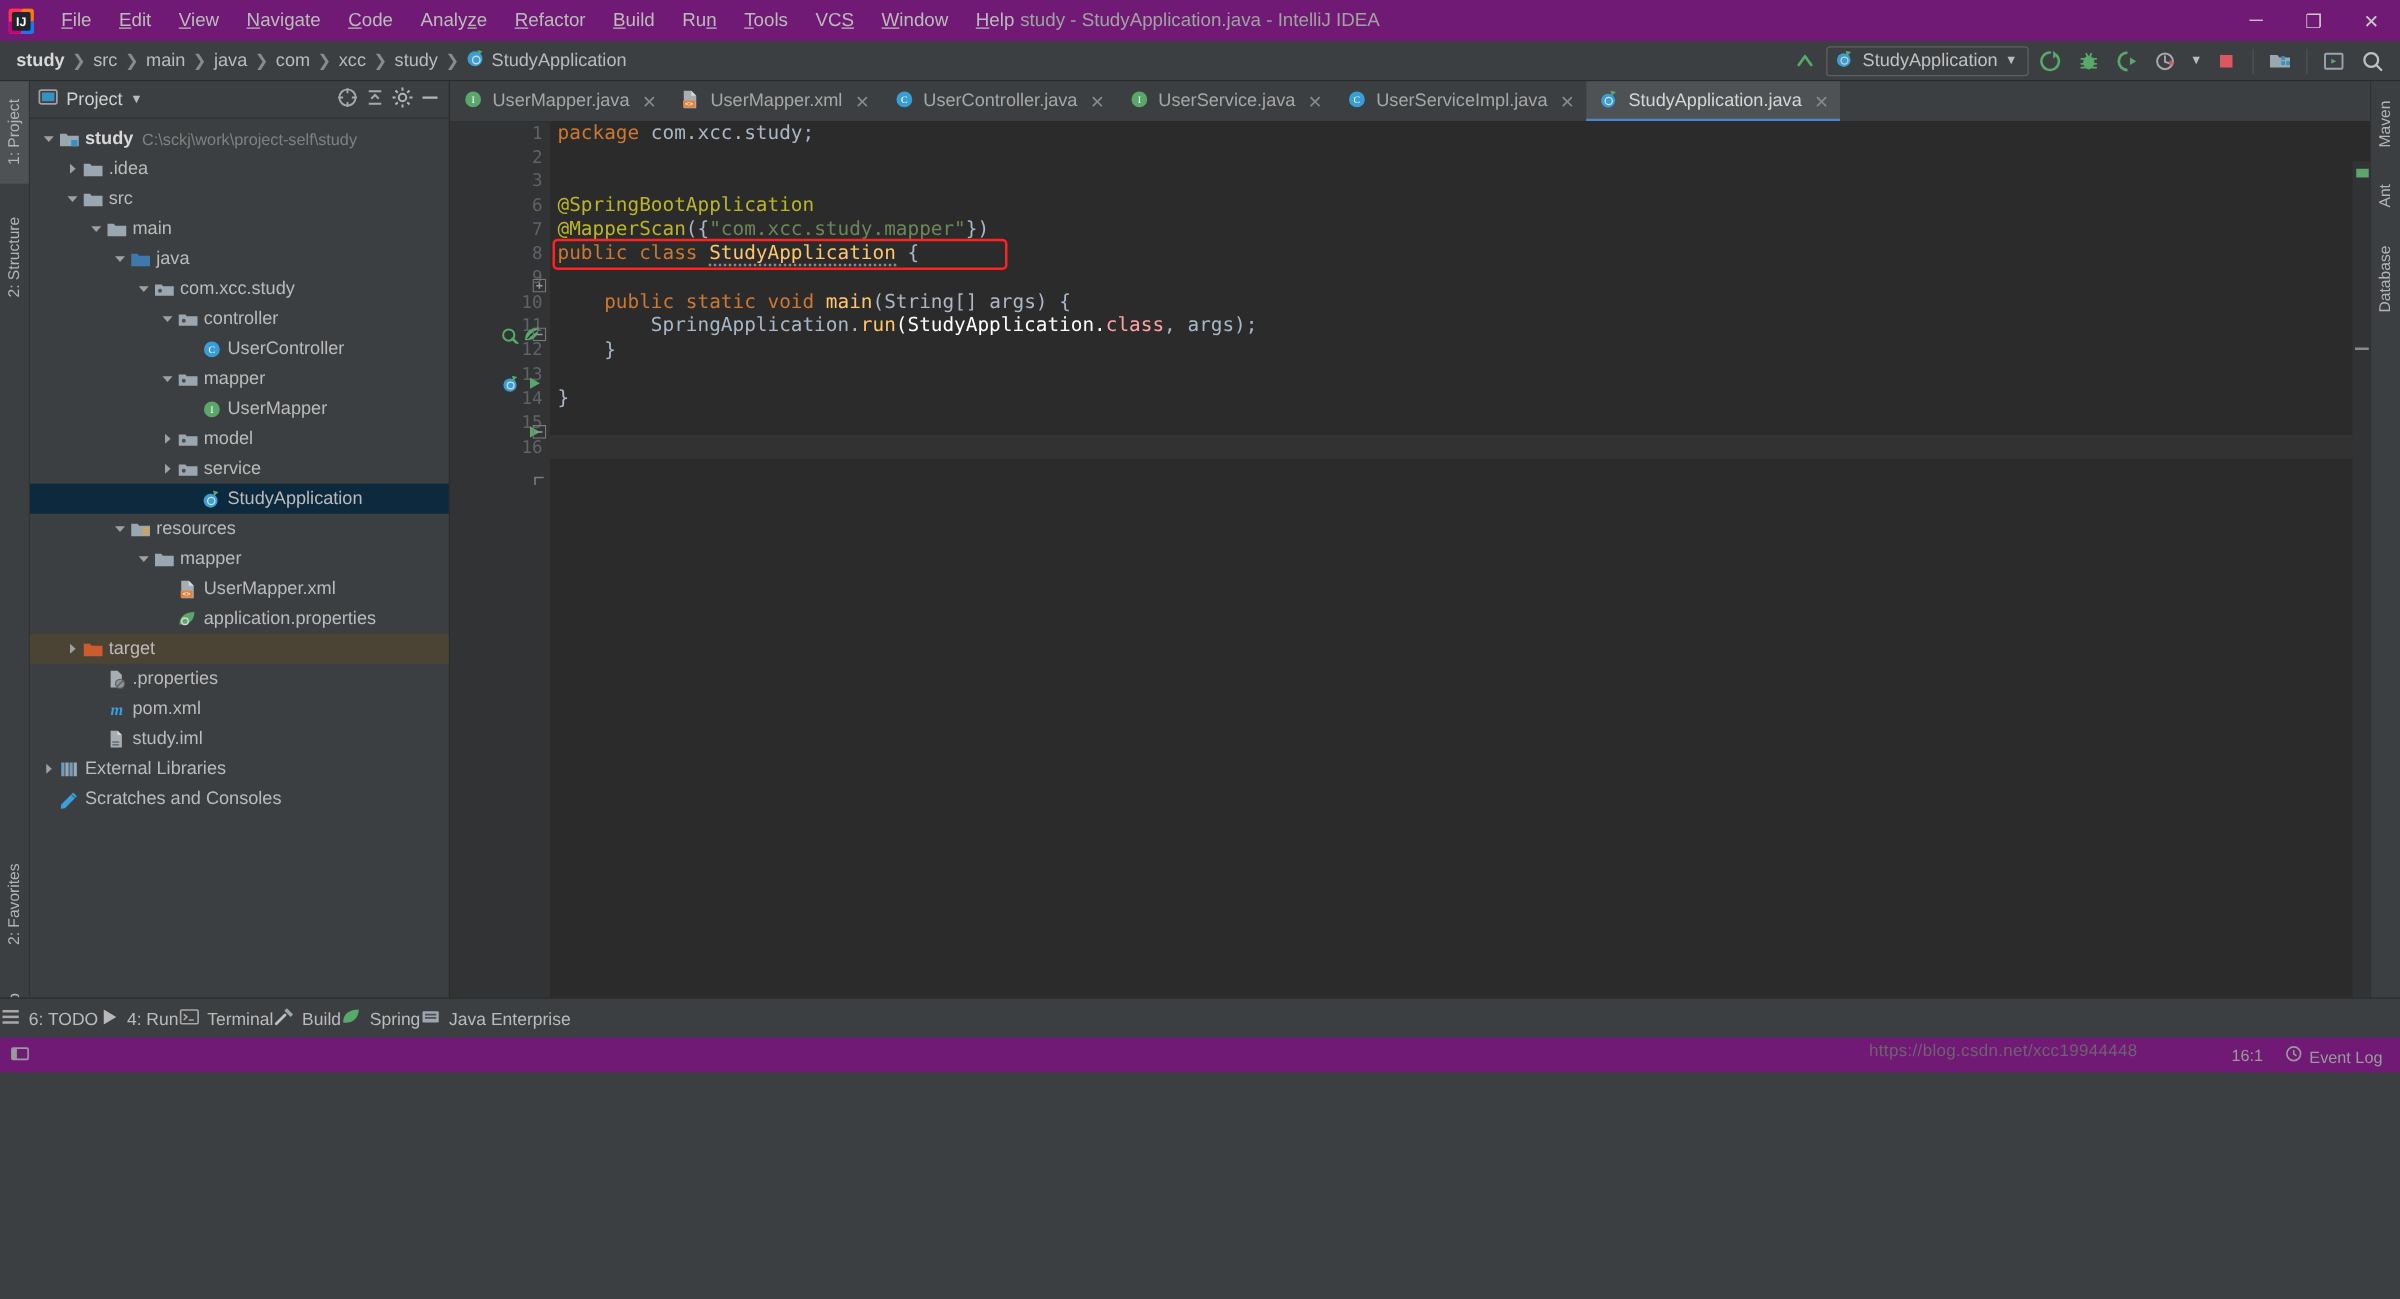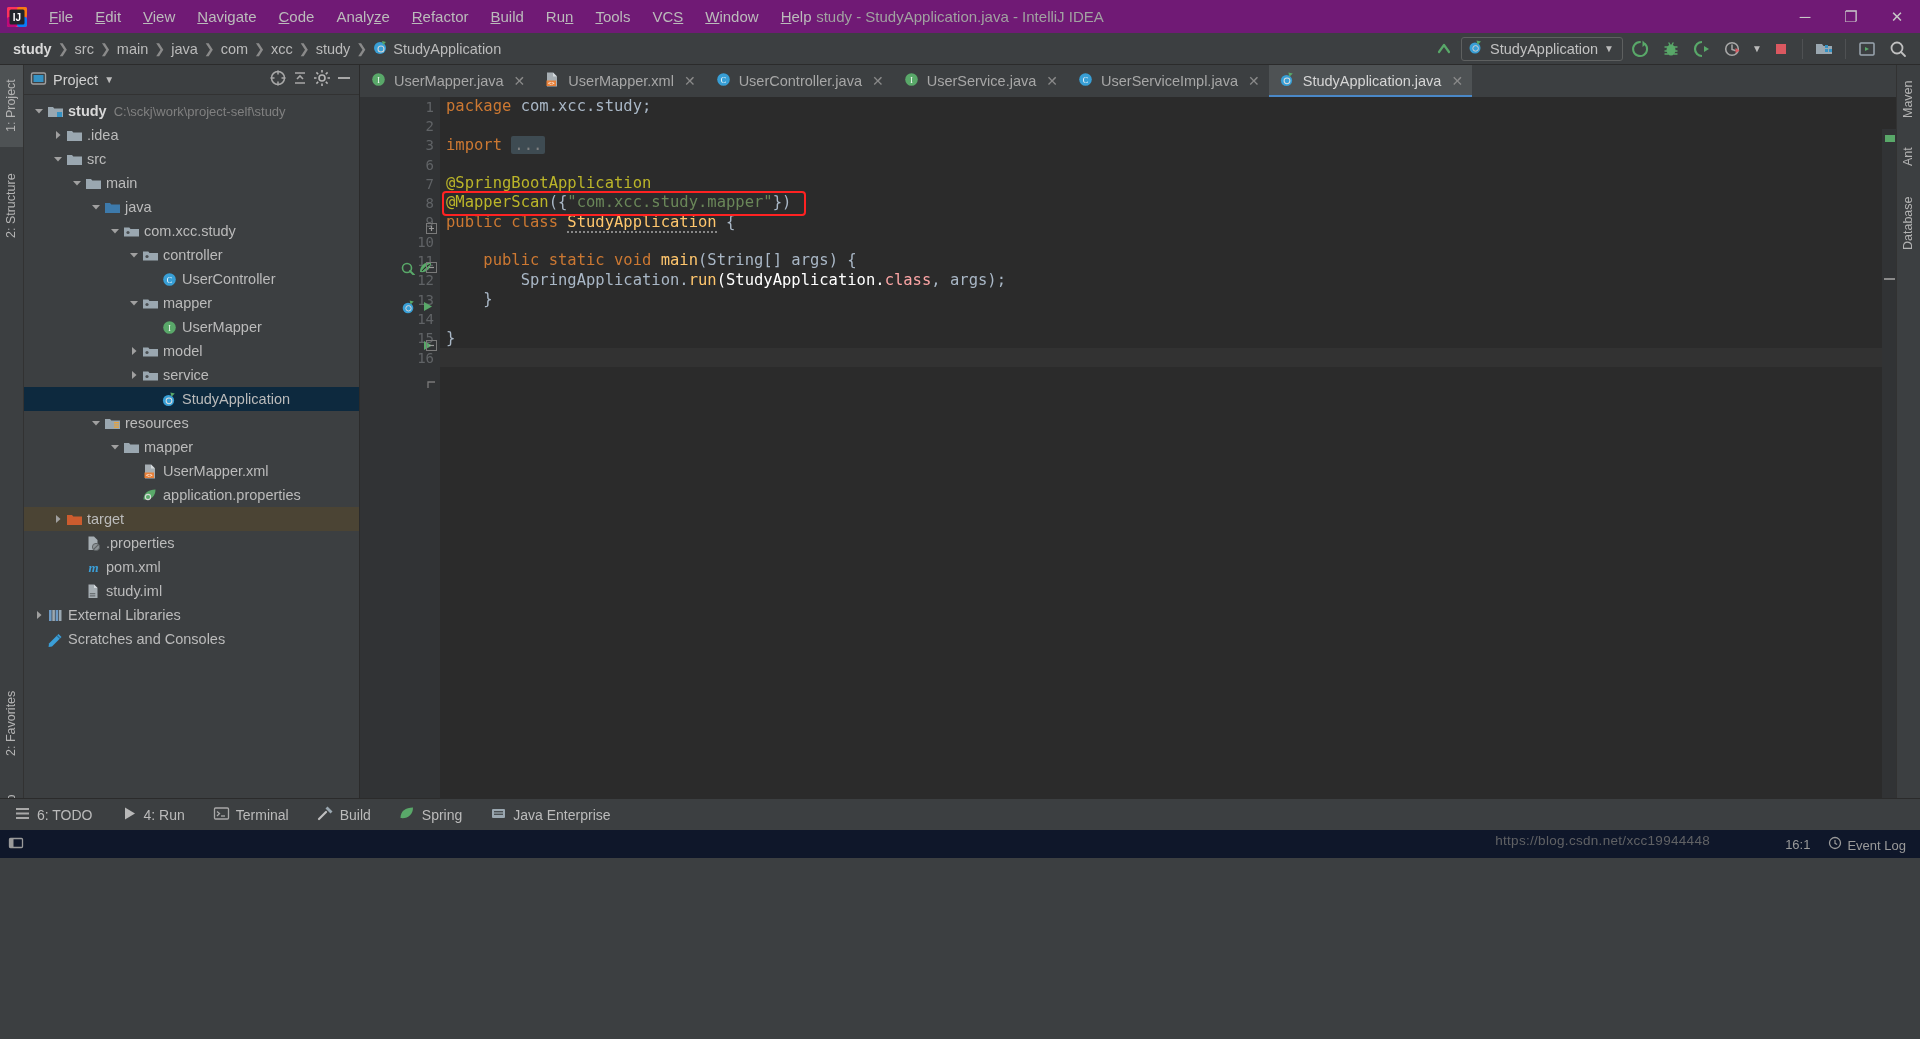--- a/index.html
+++ b/index.html
@@ -78,22 +78,22 @@
   .gicon { position:absolute; display:flex; align-items:center; }
   #code { flex:1; position:relative; background:#2b2b2b; padding-left:6px;
      font-family:"DejaVu Sans Mono", monospace; font-size:15.5px; }
   .cline { height:19.3px; line-height:19.3px; white-space:pre; }
   #caretline { position:absolute; left:0; right:0; height:19.3px; background:#323232; }
   #markup { position:absolute; right:0; top:32px; bottom:0; width:14px; background:#313335; }
 
   
   #bottombar { position:absolute; left:0; top:798px; width:1920px; height:32px; background:#3c3f41;
      display:flex; align-items:center; border-top:1px solid #2b2b2b; }
-  .bbtn { display:flex; align-items:center; gap:6px; padding:4px 14px; font-size:14px; color:#bbbbbb; }
-  #status { position:absolute; left:0; top:830px; width:1920px; height:28px; background:#0f172a;
+  .bbtn { display:flex; align-items:center; gap:6px; padding:4px 0; font-size:14px; color:#bbbbbb; }
+  #status { position:absolute; left:0; top:830px; width:1920px; height:28px; background:#701a75;
      display:flex; align-items:center; font-size:13px; color:#9a9a9a; }
   #statusright { margin-left:auto; display:flex; align-items:center; gap:18px; padding-right:14px; }
   #watermark { position:absolute; right:210px; top:833px; font-size:13.5px; color:#6f6f6f;
      letter-spacing:.3px; opacity:.85; }
 
   
   #redbox { position:absolute; border:2.5px solid #ff2222; border-radius:4px; pointer-events:none; }
 </style>
 </head>
 <body>
@@ -738,21 +738,20 @@
               <path d="M2 9V3h7" stroke="#7a7a7a" stroke-width="1.3" fill="none"></path>
             </svg>
         </div>
       </div>
     </div>
     <div id="code">
       <div id="caretline" style="top: 250.9px;"></div>
         <div id="code-lines">
           <div class="cline"><span style="color:#cc7832;">package</span><span style="color:#a9b7c6;">&nbsp;com.xcc.study;</span></div>
           <div class="cline">&nbsp;</div>
-          <div class="cline"><span style="color:#cc7832;">import</span><span style="color:#a9b7c6;">&nbsp;</span><span style="background:#3e4b52;color:#808080;padding:0 3px;border-radius:2px;">...</span></div>
           <div class="cline">&nbsp;</div>
           <div class="cline"><span style="color:#bbb529;">@SpringBootApplication</span></div>
           <div class="cline" style="position: relative;"><span style="color:#bbb529;">@MapperScan</span><span style="color:#a9b7c6;">({</span><span style="color:#6a8759;">"com.xcc.study.mapper"</span><span style="color:#a9b7c6;">})</span><div style="position: absolute; left: 122px; top: 0px; width: 212px; height: 19.3px; background: rgb(32, 64, 32); z-index: -1;"></div></div>
           <div class="cline"><span style="color:#cc7832;">public&nbsp;class</span><span style="color:#a9b7c6;">&nbsp;</span><span style="color:#ffc66d;border-bottom:2px dotted #888;">StudyApplication</span><span style="color:#a9b7c6;">&nbsp;{</span></div>
           <div class="cline">&nbsp;</div>
           <div class="cline"><span style="color:#a9b7c6;">&nbsp;&nbsp;&nbsp;&nbsp;</span><span style="color:#cc7832;">public&nbsp;static&nbsp;void</span><span style="color:#a9b7c6;">&nbsp;</span><span style="color:#ffc66d;">main</span><span style="color:#a9b7c6;">(</span><span style="color:#a9b7c6;">String</span><span style="color:#a9b7c6;">[]&nbsp;</span><span style="color:#a9b7c6;">args</span><span style="color:#a9b7c6;">)&nbsp;{</span></div>
           <div class="cline"><span style="color:#a9b7c6;">&nbsp;&nbsp;&nbsp;&nbsp;&nbsp;&nbsp;&nbsp;&nbsp;SpringApplication.</span><span style="color:#ffc66d;">run</span><span style="color:#ffffff;">(StudyApplication.</span><span style="color:#fca5a5;">class</span><span style="color:#a9b7c6;">,&nbsp;</span><span style="color:#a9b7c6;">args</span><span style="color:#a9b7c6;">);</span></div>
           <div class="cline"><span style="color:#a9b7c6;">&nbsp;&nbsp;&nbsp;&nbsp;}</span></div>
           <div class="cline">&nbsp;</div>
           <div class="cline"><span style="color:#a9b7c6;">}</span></div>

